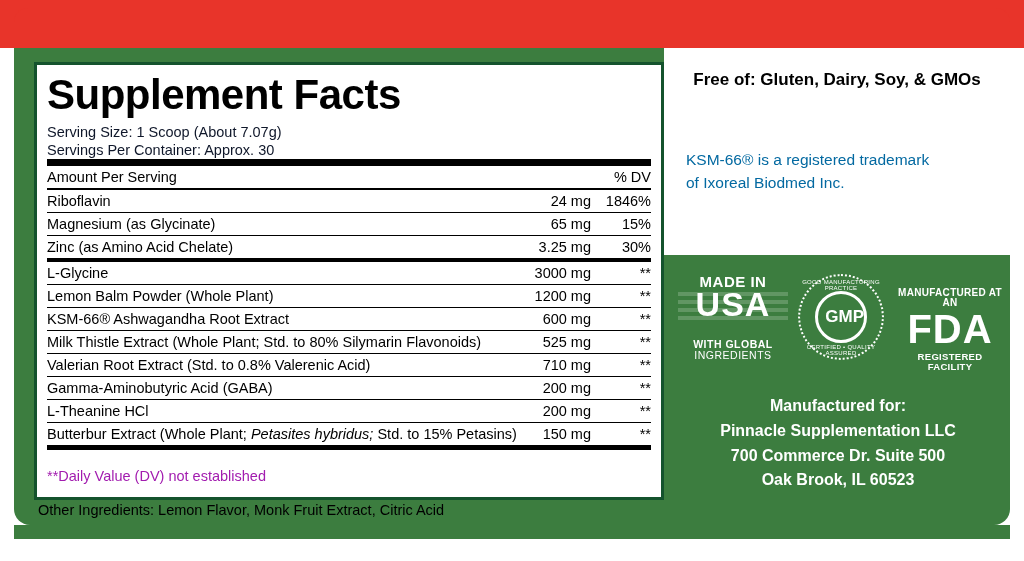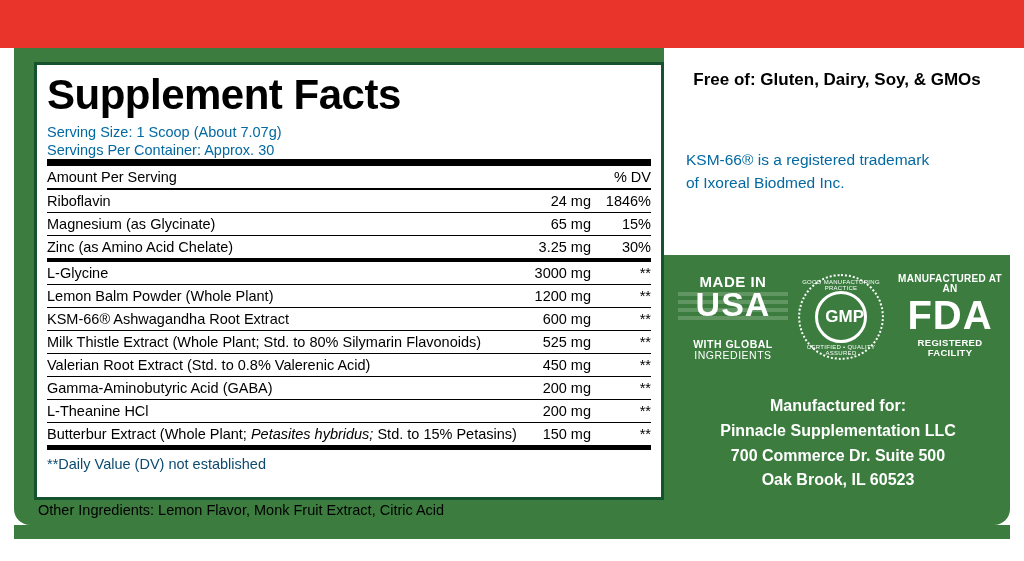--- a/index.html
+++ b/index.html
@@ -86,21 +86,21 @@
     font-size: 42px;
     font-weight: bold;
     letter-spacing: -0.5px;
     line-height: 1.05;
     margin: 2px 0 6px 0;
     color: #000;
     font-family: "Liberation Sans", sans-serif;
   }
   .sf-serving {
     font-size: 14.5px;
-    color: #0369a1;
+    color: #0f172a;
     line-height: 1.25;
   }
   .rule-med  { border-top: 2px solid #000; }
   .rule-thick{ border-top: 7px solid #000; }
   .rule-mid  { border-top: 4px solid #000; }
 
   table.sf-table {
     width: 100%;
     border-collapse: collapse;
     font-size: 14.5px;
@@ -115,22 +115,22 @@
   .col-dv    { text-align: right; white-space: nowrap; width: 54px; padding-left: 6px !important; }
   .hdr-row td {
     font-size: 14.5px;
     padding-bottom: 2px;
   }
   .hdr-amt { text-align: left; }
   .hdr-dv  { text-align: right; }
   .row-line td { border-bottom: 1px solid #000; }
   .footnote {
     font-size: 14.5px;
-    color: #0c4a6e;
-    padding-top: 6px;
+    color: #a21caf;
+    padding-top: 18px;
   }
   .other-ing {
     position: absolute;
     left: 38px;
     top: 502px;
     font-size: 14.5px;
     color: #000;
   }
 
   
@@ -215,21 +215,21 @@
     width: 86px;
     text-align: center;
     font-size: 6px;
     color: #ffffff;
     letter-spacing: 0.3px;
   }
   .gmp-arc-top { top: 5px; left: 0; }
   .gmp-arc-bot { bottom: 4px; left: 0; }
   .badge-fda {
     position: absolute;
-    left: 224px; top: 2px;
+    left: 224px; top: 16px;
     width: 112px;
     text-align: center;
     color: #ffffff;
     line-height: 1;
   }
   .badge-fda .f1 { font-size: 10px; font-weight: bold; letter-spacing: 0.3px; }
   .badge-fda .f2 { font-size: 40px; font-weight: bold; letter-spacing: 1px; margin-top: 1px;}
   .badge-fda .f3 { font-size: 9.5px; font-weight: bold; letter-spacing: 0.3px; margin-top: 3px;}
 
   .mfg-block {
@@ -314,21 +314,21 @@
         <td class="col-amt">600 mg</td>
         <td class="col-dv">**</td>
       </tr>
       <tr class="row-line">
         <td class="col-name">Milk Thistle Extract (Whole Plant; Std. to 80% Silymarin Flavonoids)</td>
         <td class="col-amt">525 mg</td>
         <td class="col-dv">**</td>
       </tr>
       <tr class="row-line">
         <td class="col-name">Valerian Root Extract (Std. to 0.8% Valerenic Acid)</td>
-        <td class="col-amt">450 mg</td>
+        <td class="col-amt">710 mg</td>
         <td class="col-dv">**</td>
       </tr>
       <tr class="row-line">
         <td class="col-name">Gamma-Aminobutyric Acid (GABA)</td>
         <td class="col-amt">200 mg</td>
         <td class="col-dv">**</td>
       </tr>
       <tr class="row-line">
         <td class="col-name">L-Theanine HCl</td>
         <td class="col-amt">200 mg</td>

